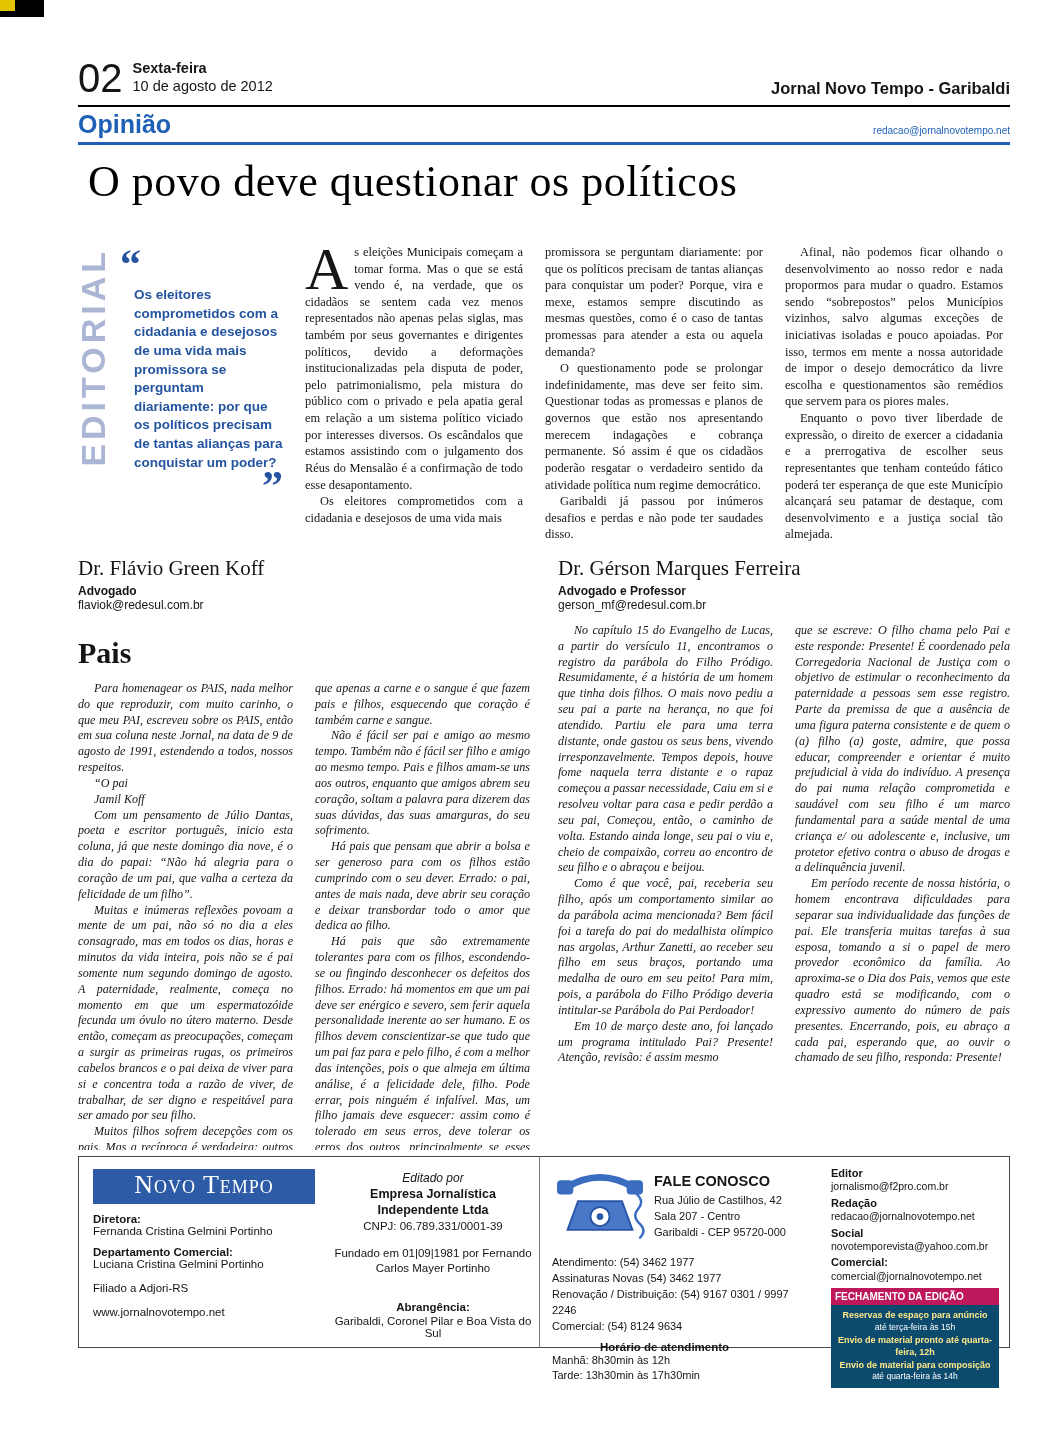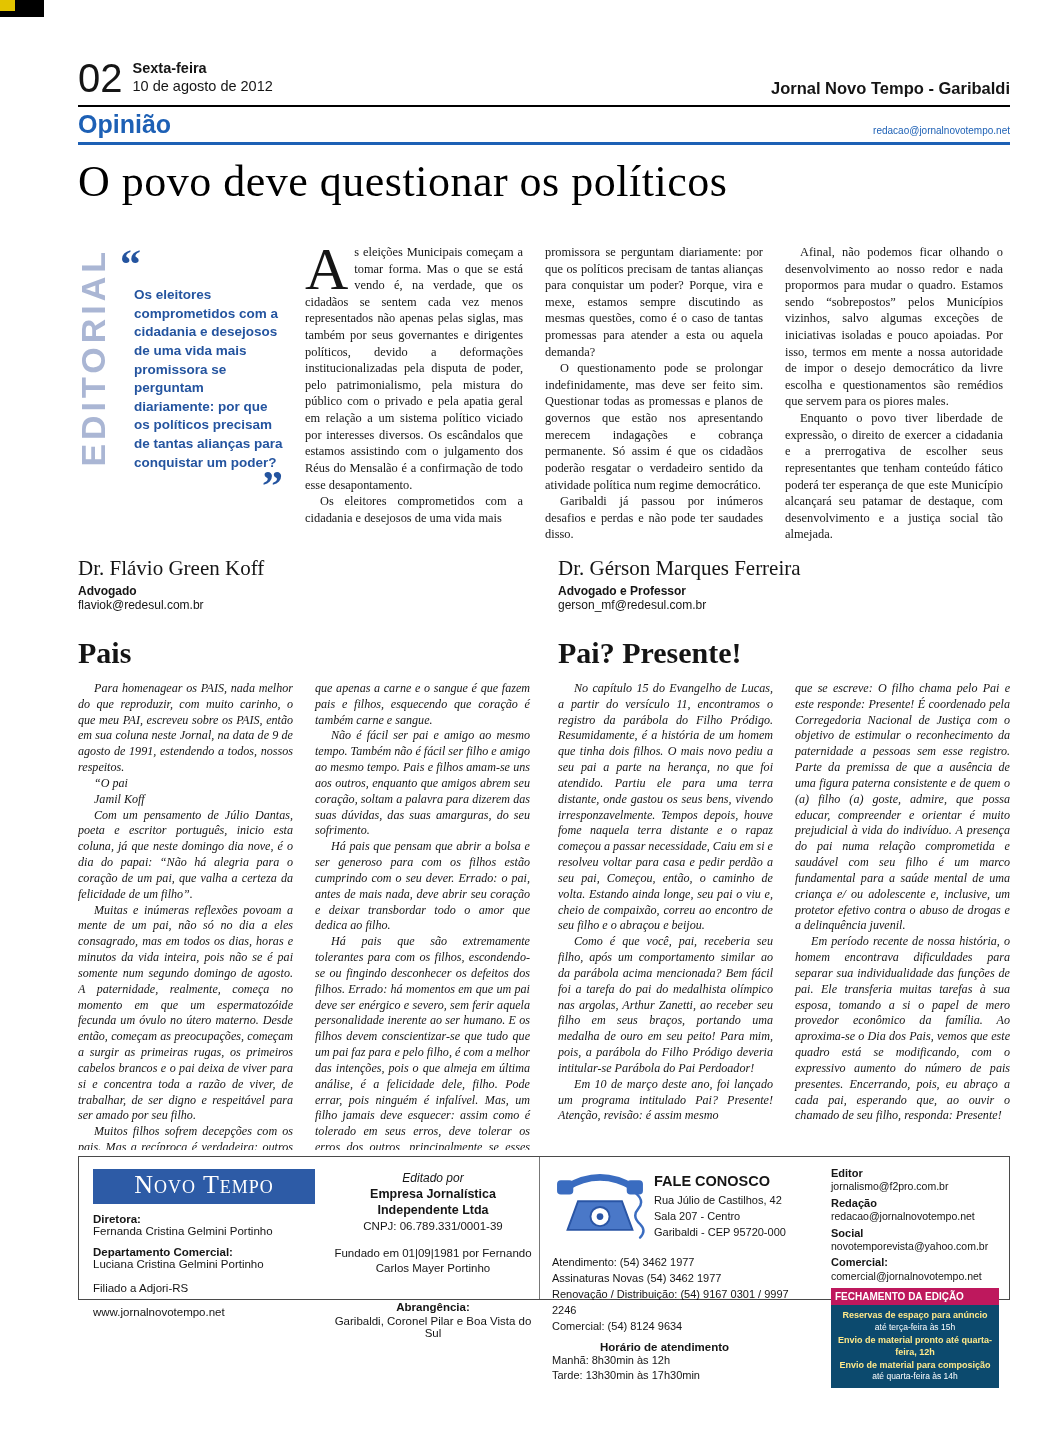--- a/index.html
+++ b/index.html
@@ -20,21 +20,21 @@
   .weekday { font-weight:bold; }
   .masthead { font-weight:bold; font-size:16.5px; }
 
   
   .section-row { position:absolute; left:78px; right:48px; top:110px; display:flex;
                  justify-content:space-between; align-items:flex-end; border-bottom:3px solid #1d60b5; padding-bottom:3px; }
   .section-title { color:#1d60b5; font-size:25px; font-weight:bold; }
   .section-email { color:#1d60b5; font-size:10px; padding-bottom:3px; }
 
   
-  .headline { position:absolute; left:78px; top:156px; font-family:"Liberation Serif",serif;
+  .headline { position:absolute; left:88px; top:156px; font-family:"Liberation Serif",serif;
               font-size:44px; font-weight:400; letter-spacing:.5px; color:#000; }
 
   
   .editorial { position:absolute; left:78px; right:48px; top:244px; height:306px; display:flex; }
   .ed-label-wrap { width:42px; position:relative; flex:none; }
   .ed-label { position:absolute; top:4px; left:-4px; writing-mode:vertical-rl; transform:rotate(180deg);
               font-size:34px; font-weight:bold; color:#aab6d4; letter-spacing:4px; }
   .quote { width:163px; flex:none; margin-right:22px; padding-top:8px; }
   .q-mark { font-family:"Liberation Serif",serif; font-size:42px; color:#24549f; font-weight:bold; line-height:.6; }
   .q-close { display:block; text-align:right; margin-top:2px; }
@@ -54,21 +54,21 @@
   .author-role { font-weight:bold; font-size:12px; margin-top:3px; }
   .author-email { font-size:12px; }
   .article-title { font-family:"Liberation Serif",serif; font-size:30px; margin-top:24px; }
   .article-cols { display:flex; gap:22px; margin-top:11px; }
   .a-col { width:215px; flex:none; font-family:"Liberation Serif",serif; font-style:italic;
            font-size:12.1px; line-height:1.31; text-align:justify; }
   .a-col p { text-indent:16px; }
   .a-col.cont p:first-child { text-indent:0; }
 
   
-  .footer { position:absolute; left:78px; right:48px; top:1156px; height:144px; border:1px solid #4a4a4a; display:flex; }
+  .footer { position:absolute; left:78px; right:48px; top:1156px; height:192px; border:1px solid #4a4a4a; display:flex; }
   .f-left { width:248px; flex:none; padding:12px 12px 8px 14px; }
   .logo { display:block; background:#2d5ba6; color:#fff; font-family:"Liberation Serif",serif;
           font-variant:small-caps; font-size:26px; letter-spacing:1px; text-align:center; padding:1px 8px 4px; }
   .f-label { font-weight:bold; font-size:11.5px; margin-top:9px; }
   .f-val { font-size:11.5px; }
   .f-solo { font-size:11.5px; margin-top:12px; }
   .f-mid { width:212px; flex:none; padding:14px 4px 8px; text-align:center; font-size:11.5px; }
   .f-mid .it { font-style:italic; font-size:12px; }
   .f-mid .b { font-weight:bold; font-size:12.5px; line-height:1.25; margin-top:2px; }
   .f-mid .cnpj { margin-top:2px; }
@@ -167,21 +167,20 @@
             <p>Há pais que pensam que abrir a bolsa e ser generoso para com os filhos estão cumprindo com o seu dever. Errado: o pai, antes de mais nada, deve abrir seu coração e deixar transbordar todo o amor que dedica ao filho.</p>
             <p>Há pais que são extremamente tolerantes para com os filhos, escondendo-se ou fingindo desconhecer os defeitos dos filhos. Errado: há momentos em que um pai deve ser enérgico e severo, sem ferir aquela personalidade inerente ao ser humano. E os filhos devem conscientizar-se que tudo que um pai faz para e pelo filho, é com a melhor das intenções, pois o que almeja em última análise, é a felicidade dele, filho. Pode errar, pois ninguém é infalível. Mas, um filho jamais deve esquecer: assim como é tolerado em seus erros, deve tolerar os erros dos outros, principalmente se esses erros forem do pai.</p>
           </div>
       </div>
     </div>
 
     <div class="article">
       <div class="author-name">Dr. Gérson Marques Ferreira</div>
       <div class="author-role">Advogado e Professor</div>
       <div class="author-email">gerson_mf@redesul.com.br</div>
-      <h2 class="article-title">Pai? Presente!</h2>
       <div class="article-cols">
         <div class="a-col">
             <p>No capítulo 15 do Evangelho de Lucas, a partir do versículo 11, encontramos o registro da parábola do Filho Pródigo. Resumidamente, é a história de um homem que tinha dois filhos. O mais novo pediu a seu pai a parte na herança, no que foi atendido. Partiu ele para uma terra distante, onde gastou os seus bens, vivendo irresponzavelmente. Tempos depois, houve fome naquela terra distante e o rapaz começou a passar necessidade, Caiu em si e resolveu voltar para casa e pedir perdão a seu pai, Começou, então, o caminho de volta. Estando ainda longe, seu pai o viu e, cheio de compaixão, correu ao encontro de seu filho e o abraçou e beijou.</p>
             <p>Como é que você, pai, receberia seu filho, após um comportamento similar ao da parábola acima mencionada? Bem fácil foi a tarefa do pai do medalhista olímpico nas argolas, Arthur Zanetti, ao receber seu filho em seus braços, portando uma medalha de ouro em seu peito! Para mim, pois, a parábola do Filho Pródigo deveria intitular-se Parábola do Pai Perdoador!</p>
             <p>Em 10 de março deste ano, foi lançado um programa intitulado Pai? Presente! Atenção, revisão: é assim mesmo</p>
           </div>
         <div class="a-col cont">
             <p>que se escreve: O filho chama pelo Pai e este responde: Presente! É coordenado pela Corregedoria Nacional de Justiça com o objetivo de estimular o reconhecimento da paternidade a pessoas sem esse registro. Parte da premissa de que a ausência de uma figura paterna consistente e de quem o (a) filho (a) goste, admire, que possa educar, compreender e orientar é muito prejudicial à vida do indivíduo. A presença do pai numa relação comprometida e saudável com seu filho é um marco fundamental para a saúde mental de uma criança e/ ou adolescente e, inclusive, um protetor efetivo contra o abuso de drogas e a delinquência juvenil.</p>
             <p>Em período recente de nossa história, o homem encontrava dificuldades para separar sua individualidade das funções de pai. Ele transferia muitas tarefas à sua esposa, tomando a si o papel de mero provedor econômico da família. Ao aproxima-se o Dia dos Pais, vemos que este quadro está se modificando, com o expressivo aumento do número de pais presentes. Encerrando, pois, eu abraço a cada pai, esperando que, ao ouvir o chamado de seu filho, responda: Presente!</p>
           </div>

